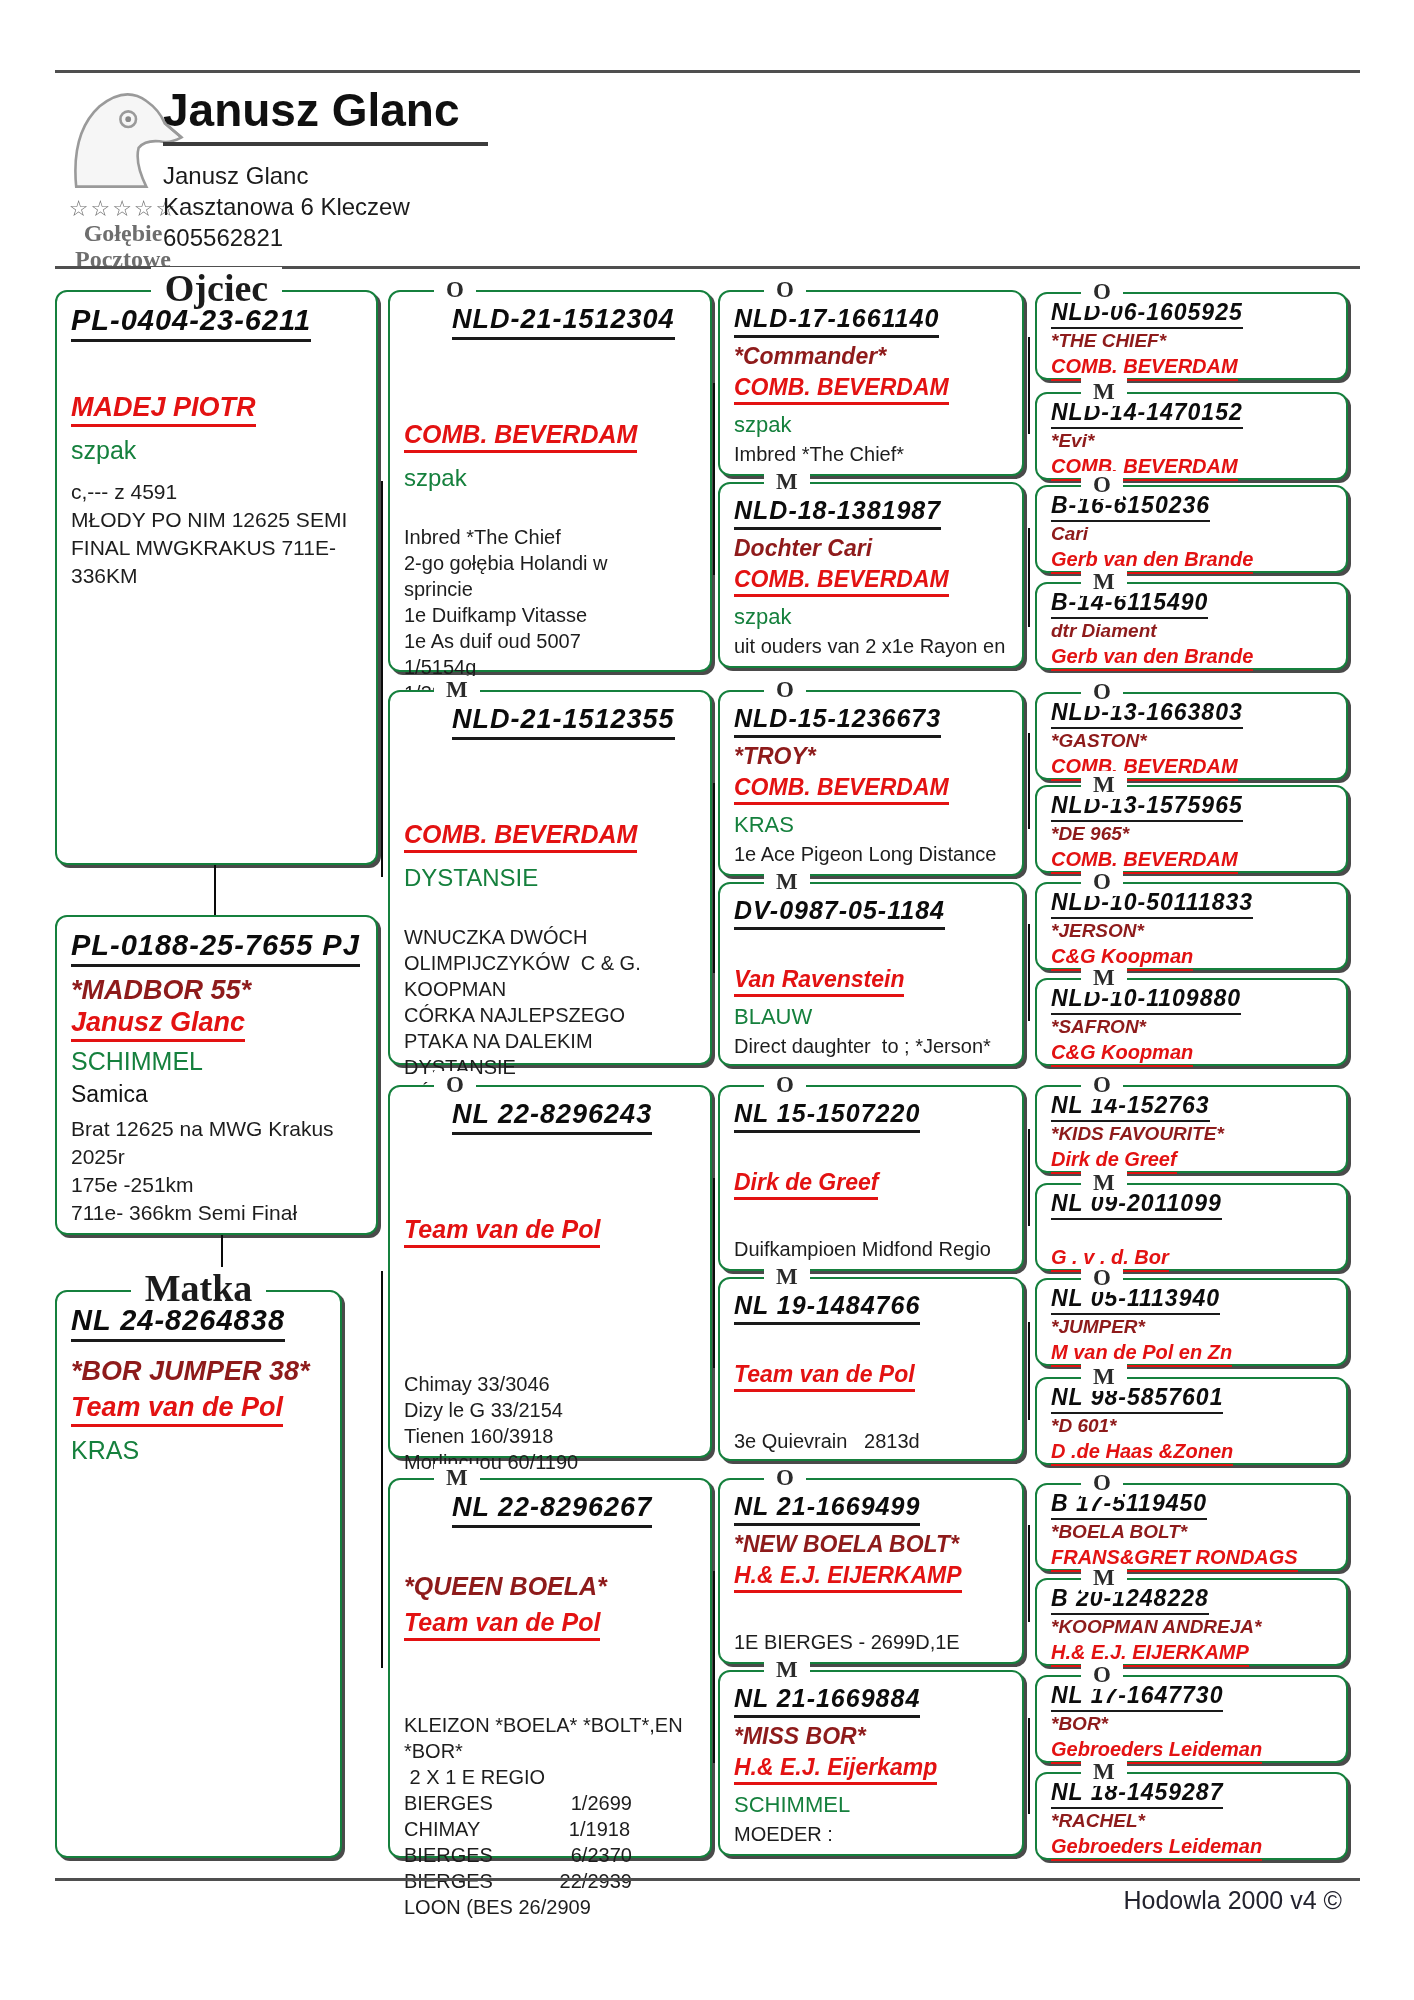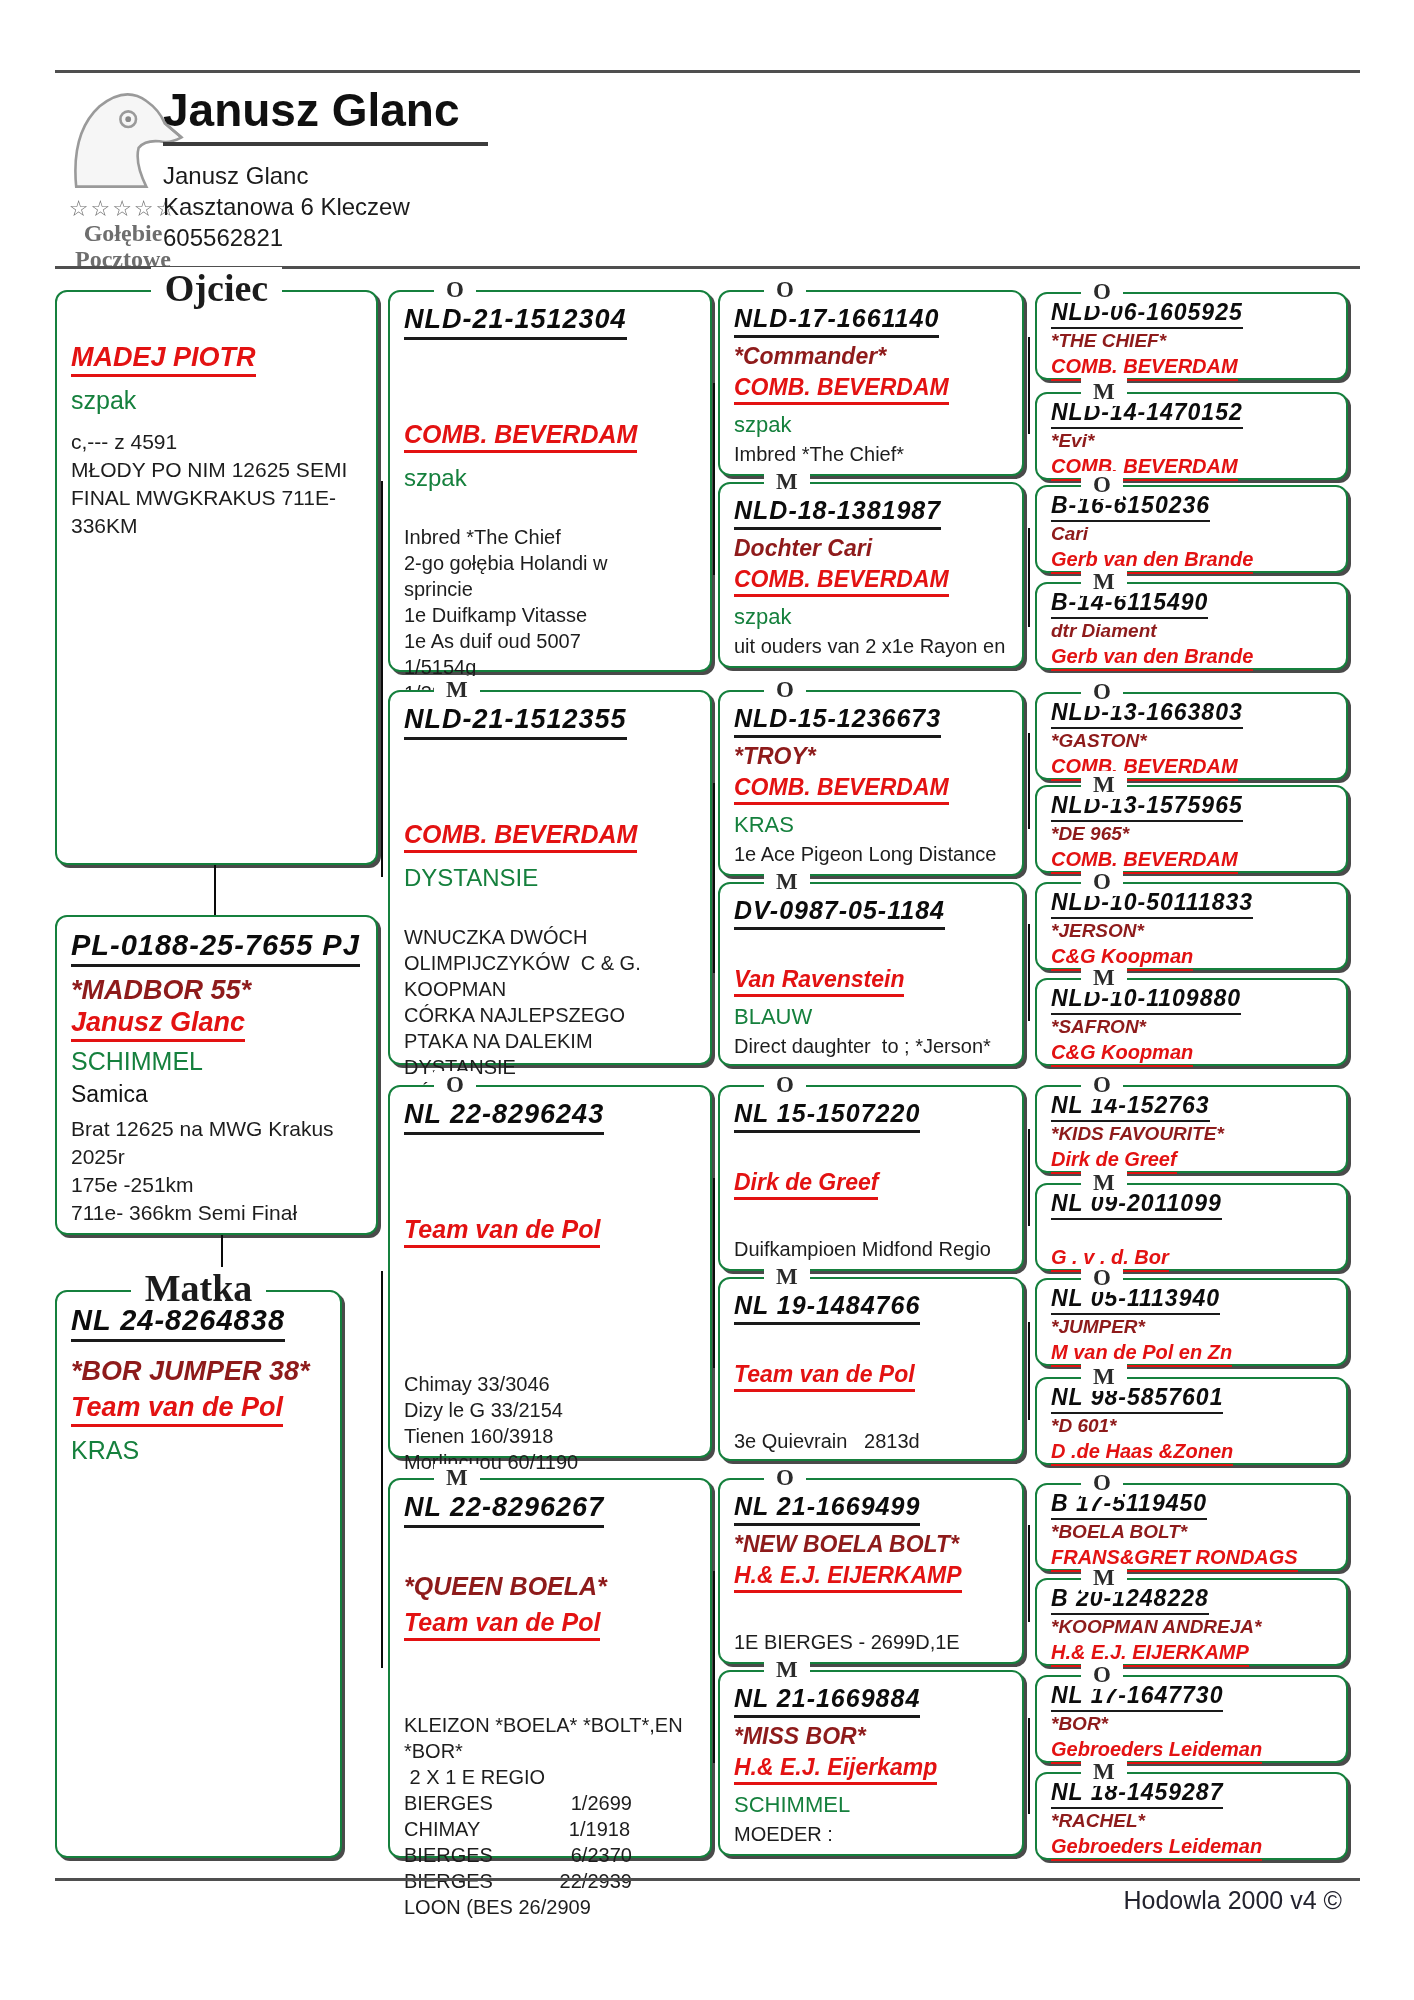--- a/index.html
+++ b/index.html
@@ -33,21 +33,21 @@
   .sexline{color:#141414;}
   .info{color:#1d1d1d;white-space:pre-wrap;}
   
   .g1 .ring{min-height:50px;font-size:29px;}
   .g1 .name{min-height:38px;font-size:27px;line-height:34px;}
   .g1 .breeder{min-height:44px;font-size:27px;}
   .g1 .colorline{min-height:38px;font-size:25px;}
   .g1 .sexline{min-height:34px;font-size:23px;}
   .g1 .info{font-size:21px;line-height:28px;margin-top:4px;}
   
-  .g2 .ring{min-height:50px;font-size:27px;}
+  .g2 .ring{min-height:50px;font-size:27px;margin-left:48px;}
   .g2 .name{min-height:38px;font-size:25px;line-height:32px;margin-top:28px;}
   .g2 .breeder{min-height:44px;font-size:25px;}
   .g2 .colorline{min-height:38px;font-size:24px;}
   .g2 .info{font-size:20px;line-height:26px;margin-top:22px;}
   
   .g3 .ring{min-height:38px;font-size:25px;}
   .g3 .name{min-height:32px;font-size:23px;line-height:28px;}
   .g3 .breeder{min-height:38px;font-size:23px;}
   .g3 .colorline{min-height:30px;font-size:22px;line-height:26px;}
   .g3 .info{font-size:20px;line-height:24px;}
@@ -84,20 +84,21 @@
   <div class="addr">
     <div>Janusz Glanc</div>
     <div>Kasztanowa 6 Kleczew</div>
     <div>605562821</div>
   </div>
 
   <div class="hrule" style="left:55px;top:266px;width:1305px"></div>
 
   <div class="pbox g1" style="left:55px;top:290px;width:323px;height:575px">
     <div class="legend leg-big"><span>Ojciec</span></div>
+    <div class="ring"><span>PL-0404-23-6211</span></div>
     <div class="name"></div>
     <div class="breeder"><span>MADEJ PIOTR</span></div>
     <div class="colorline">szpak</div>
     <div class="info">c,--- z 4591
 MŁODY PO NIM 12625 SEMI
 FINAL MWGKRAKUS 711E-
 336KM</div>
   </div>
 
   <div class="vline" style="left:214px;top:865px;height:50px"></div>

